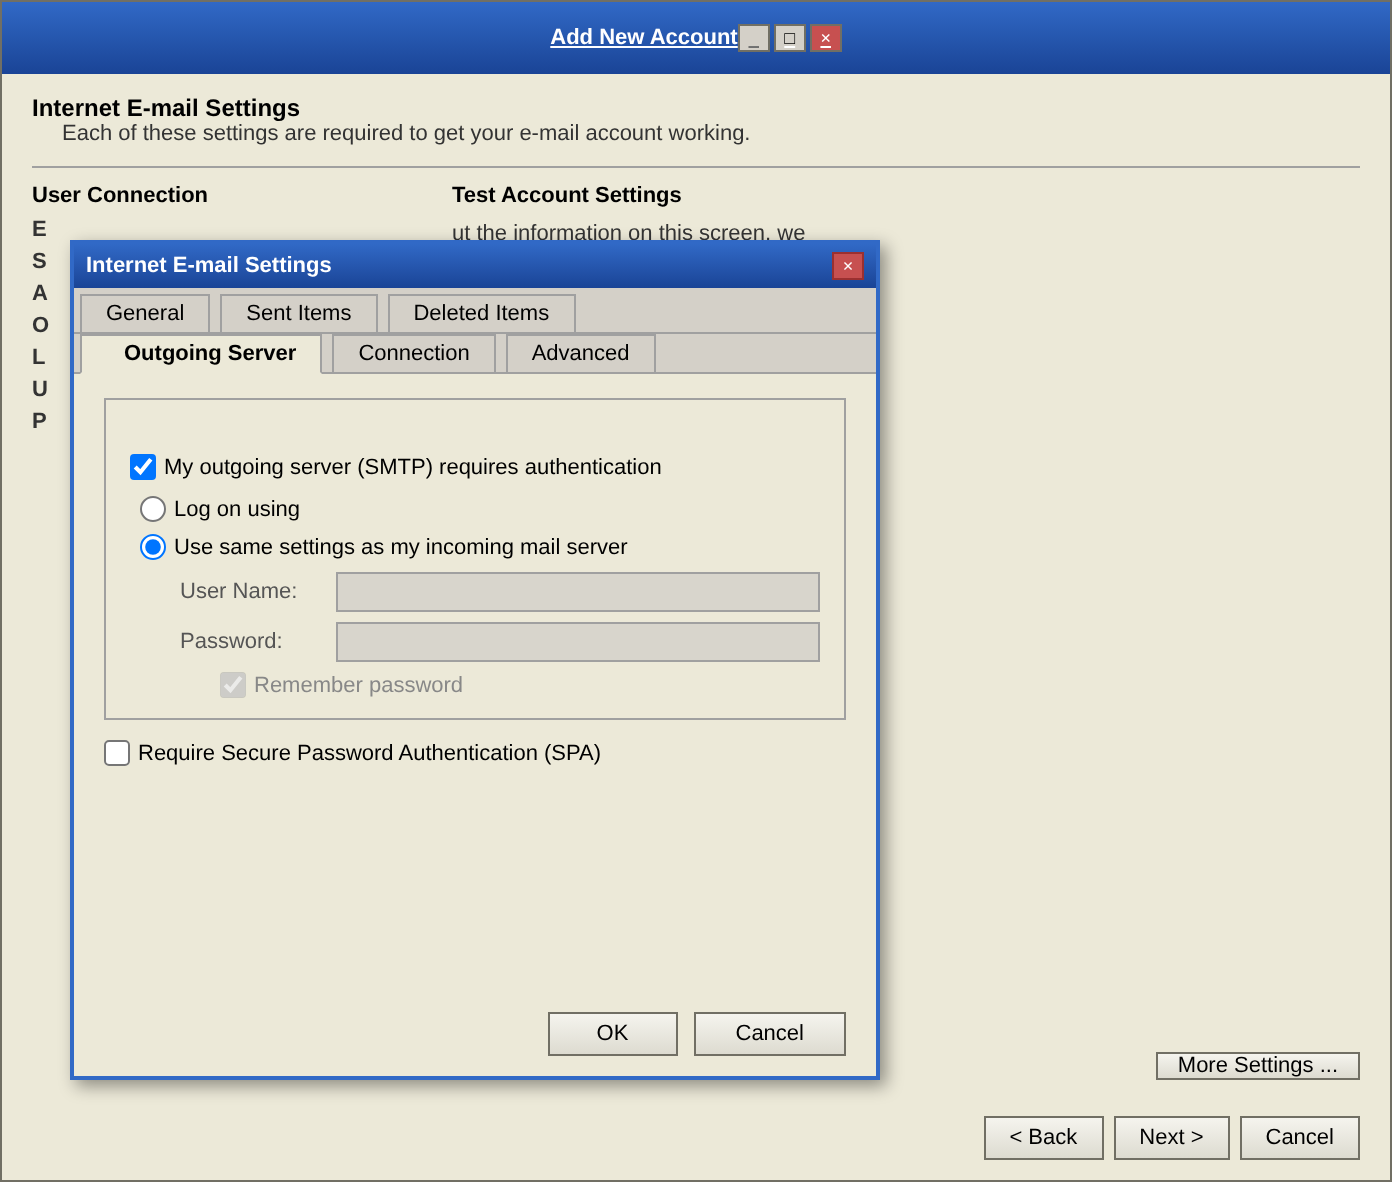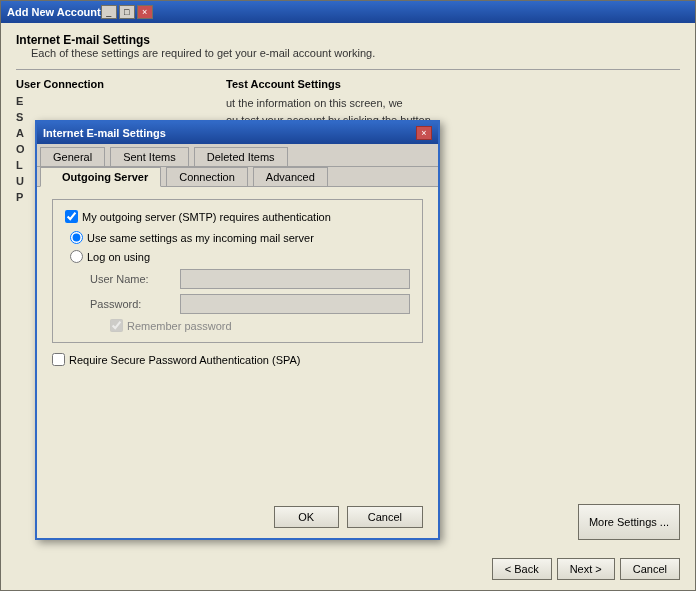--- a/index.html
+++ b/index.html
@@ -24,23 +24,24 @@
       display: flex;
       flex-direction: column;
     }
 
     .outer-titlebar {
       background: linear-gradient(to bottom, #3169c6 0%, #1a4496 100%);
       color: white;
       padding: 3px 6px;
       display: flex;
       align-items: center;
-      justify-content: flex-start;
-      height: 22px;
+      justify-content: center;
+      height: 36px;
       flex-shrink: 0;
+      text-decoration: underline;
     }
     .outer-titlebar-title {
       font-size: 11px;
       font-weight: bold;
       color: white;
     }
     .outer-titlebar-buttons {
       display: flex;
       gap: 2px;
     }
@@ -126,21 +127,21 @@
       padding: 3px 10px;
       font-size: 11px;
       cursor: pointer;
       margin-top: 8px;
       display: inline-block;
     }
 
     .more-settings-btn {
       border: 1px solid #716f64;
       background: linear-gradient(to bottom, #f5f4ee, #dddbd0);
-      padding: 11px 10px;
+      padding: 0 10px;
       font-size: 11px;
       cursor: pointer;
     }
 
     .nav-buttons {
       position: absolute;
       bottom: 10px;
       right: 15px;
       display: flex;
       gap: 5px;
@@ -233,20 +234,21 @@
       border: 1px solid #a0a0a0;
       padding: 10px 12px;
       margin-bottom: 10px;
     }
 
     .checkbox-row {
       display: flex;
       align-items: center;
       gap: 4px;
       margin-bottom: 8px;
+      margin-top: 17px;
     }
     .checkbox-input {
       width: 13px;
       height: 13px;
       cursor: pointer;
     }
     .checkbox-label {
       font-size: 11px;
     }
 
@@ -271,21 +273,21 @@
     .logon-fields {
       margin-left: 20px;
       margin-top: 4px;
     }
     .logon-field-row {
       display: flex;
       align-items: center;
       margin-bottom: 5px;
     }
     .logon-field-label {
-      width: 90px;
+      width: 78px;
       font-size: 11px;
       color: #555;
     }
     .logon-field-input {
       flex: 1;
       height: 20px;
       border: 1px solid #a0a0a0;
       background: #f0efea;
       font-size: 11px;
       padding: 1px 3px;
@@ -398,26 +400,26 @@
 
   <div class="modal-body">
     <div class="smtp-auth-section">
       <div class="checkbox-row">
         <input type="checkbox" class="checkbox-input" checked="" style="">
         <label class="checkbox-label">My outgoing server (SMTP) requires authentication</label>
       </div>
 
       <div class="radio-group">
         <div class="radio-row">
+          <input type="radio" name="auth-type" class="radio-input" style="">
+          <label class="radio-label">Log on using</label>
+        </div>
+        <div class="radio-row">
           <input type="radio" name="auth-type" class="radio-input" checked="" style="">
           <label class="radio-label">Use same settings as my incoming mail server</label>
-        </div>
-        <div class="radio-row">
-          <input type="radio" name="auth-type" class="radio-input" style="">
-          <label class="radio-label">Log on using</label>
         </div>
 
         <div class="logon-fields">
           <div class="logon-field-row">
             <span class="logon-field-label">User Name:</span>
             <input type="text" class="logon-field-input" disabled="" style="">
           </div>
           <div class="logon-field-row">
             <span class="logon-field-label">Password:</span>
             <input type="password" class="logon-field-input" disabled="" style="">

